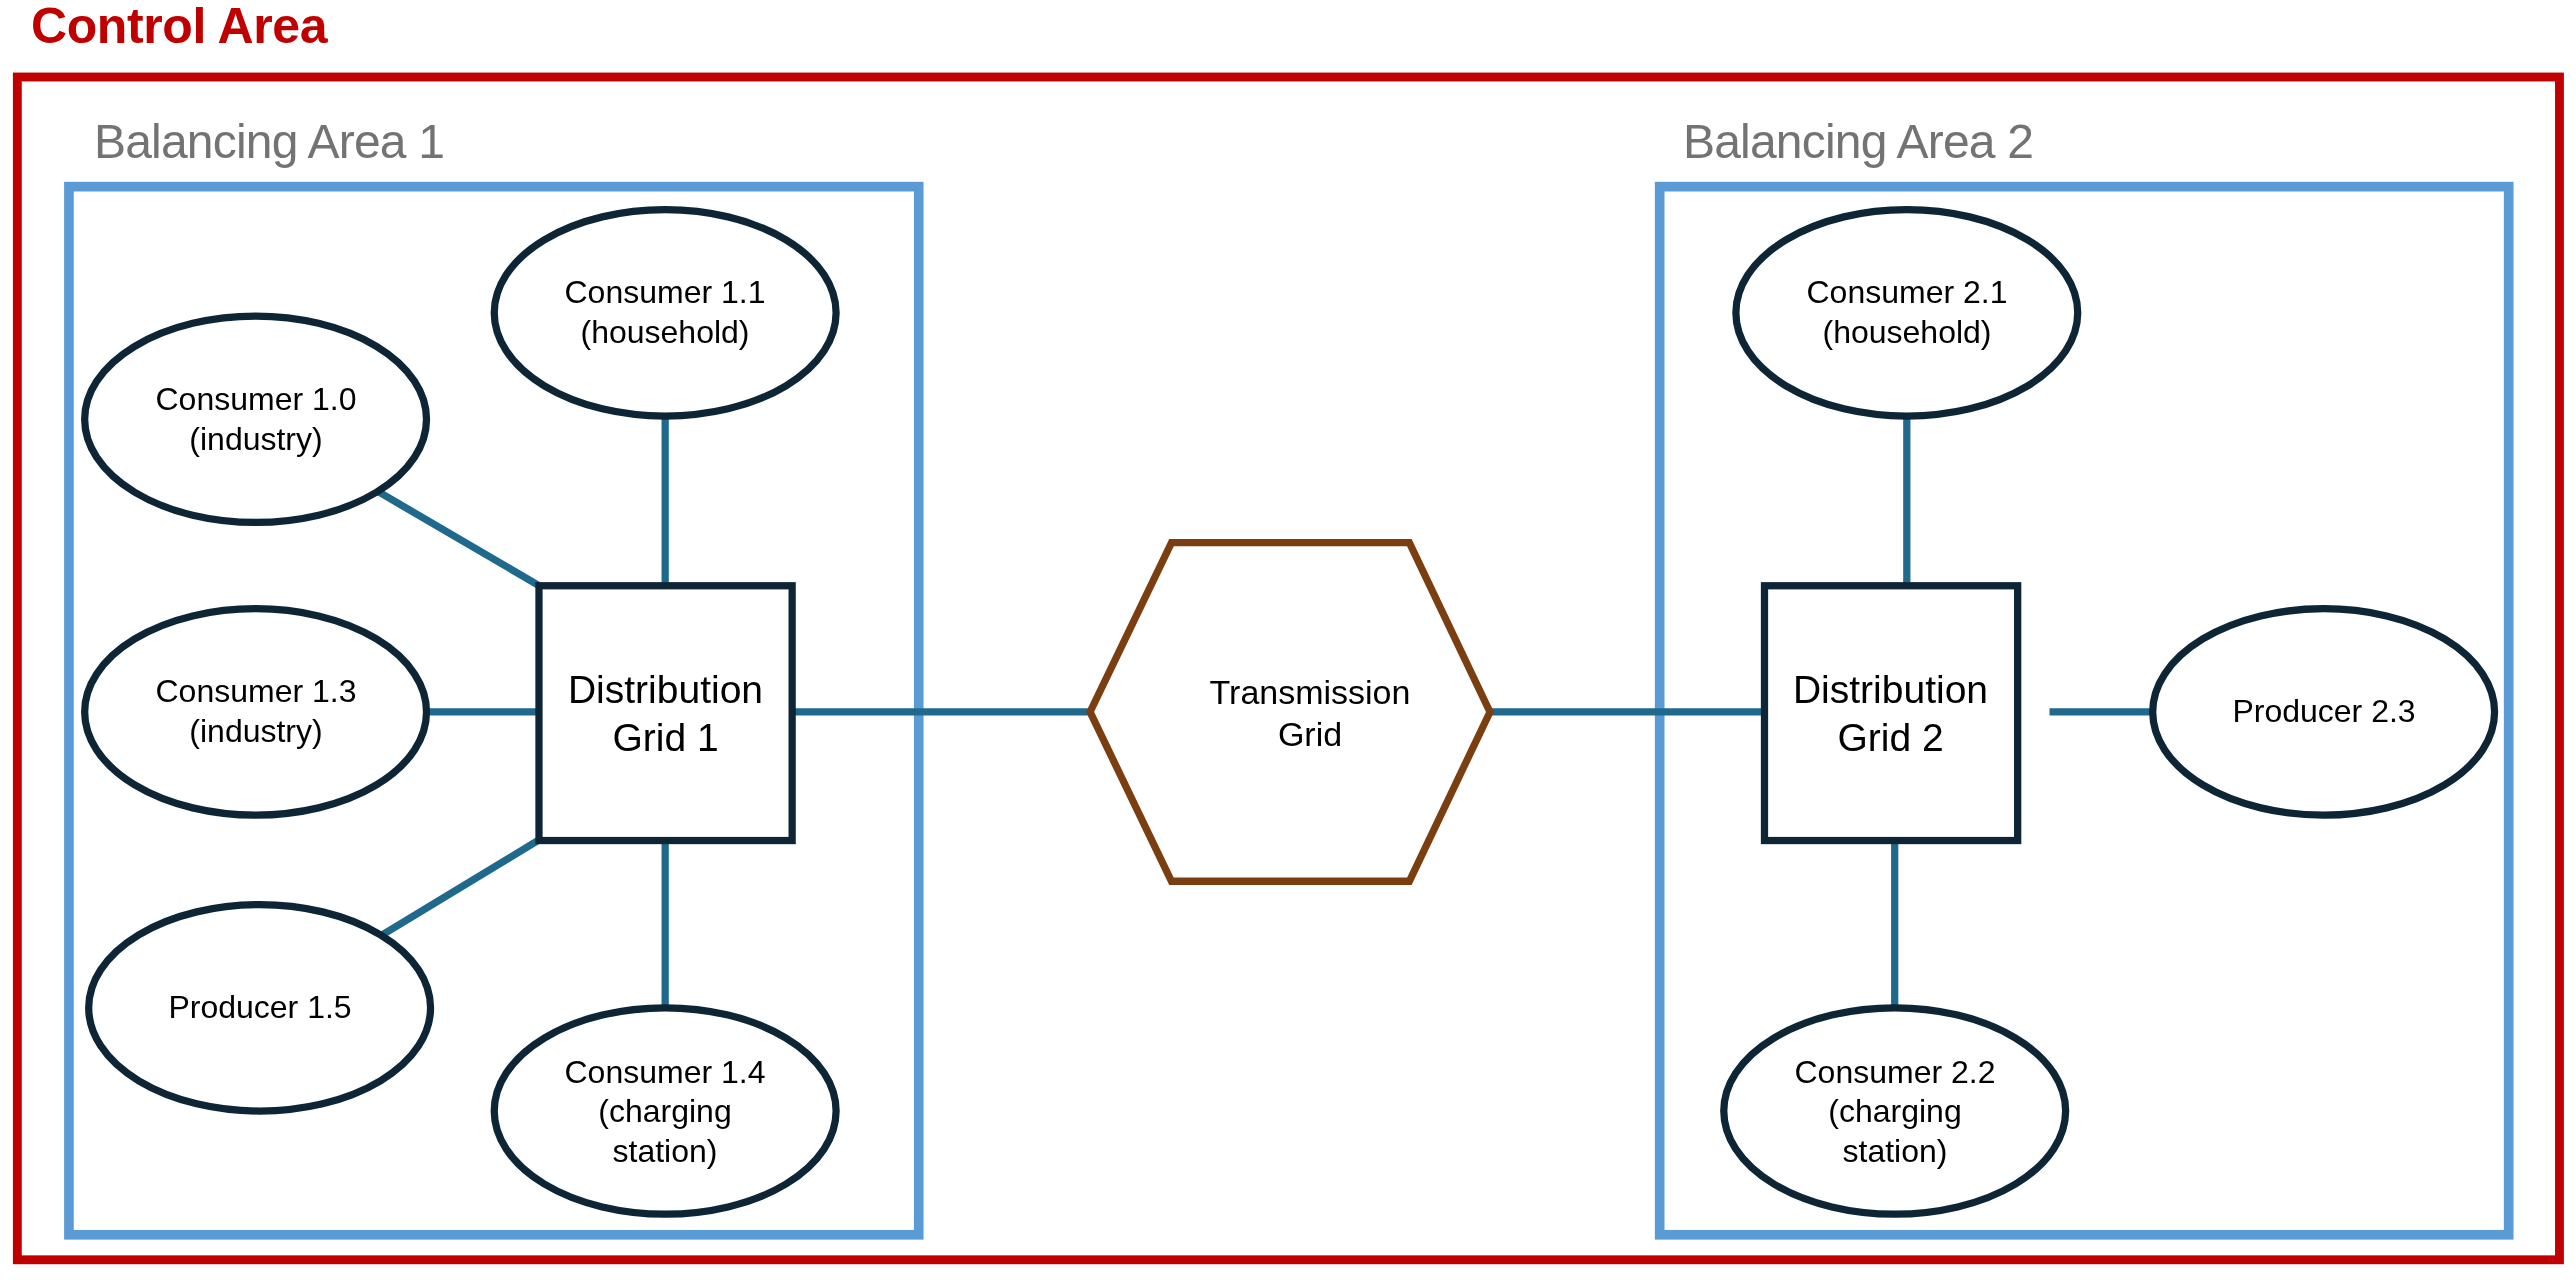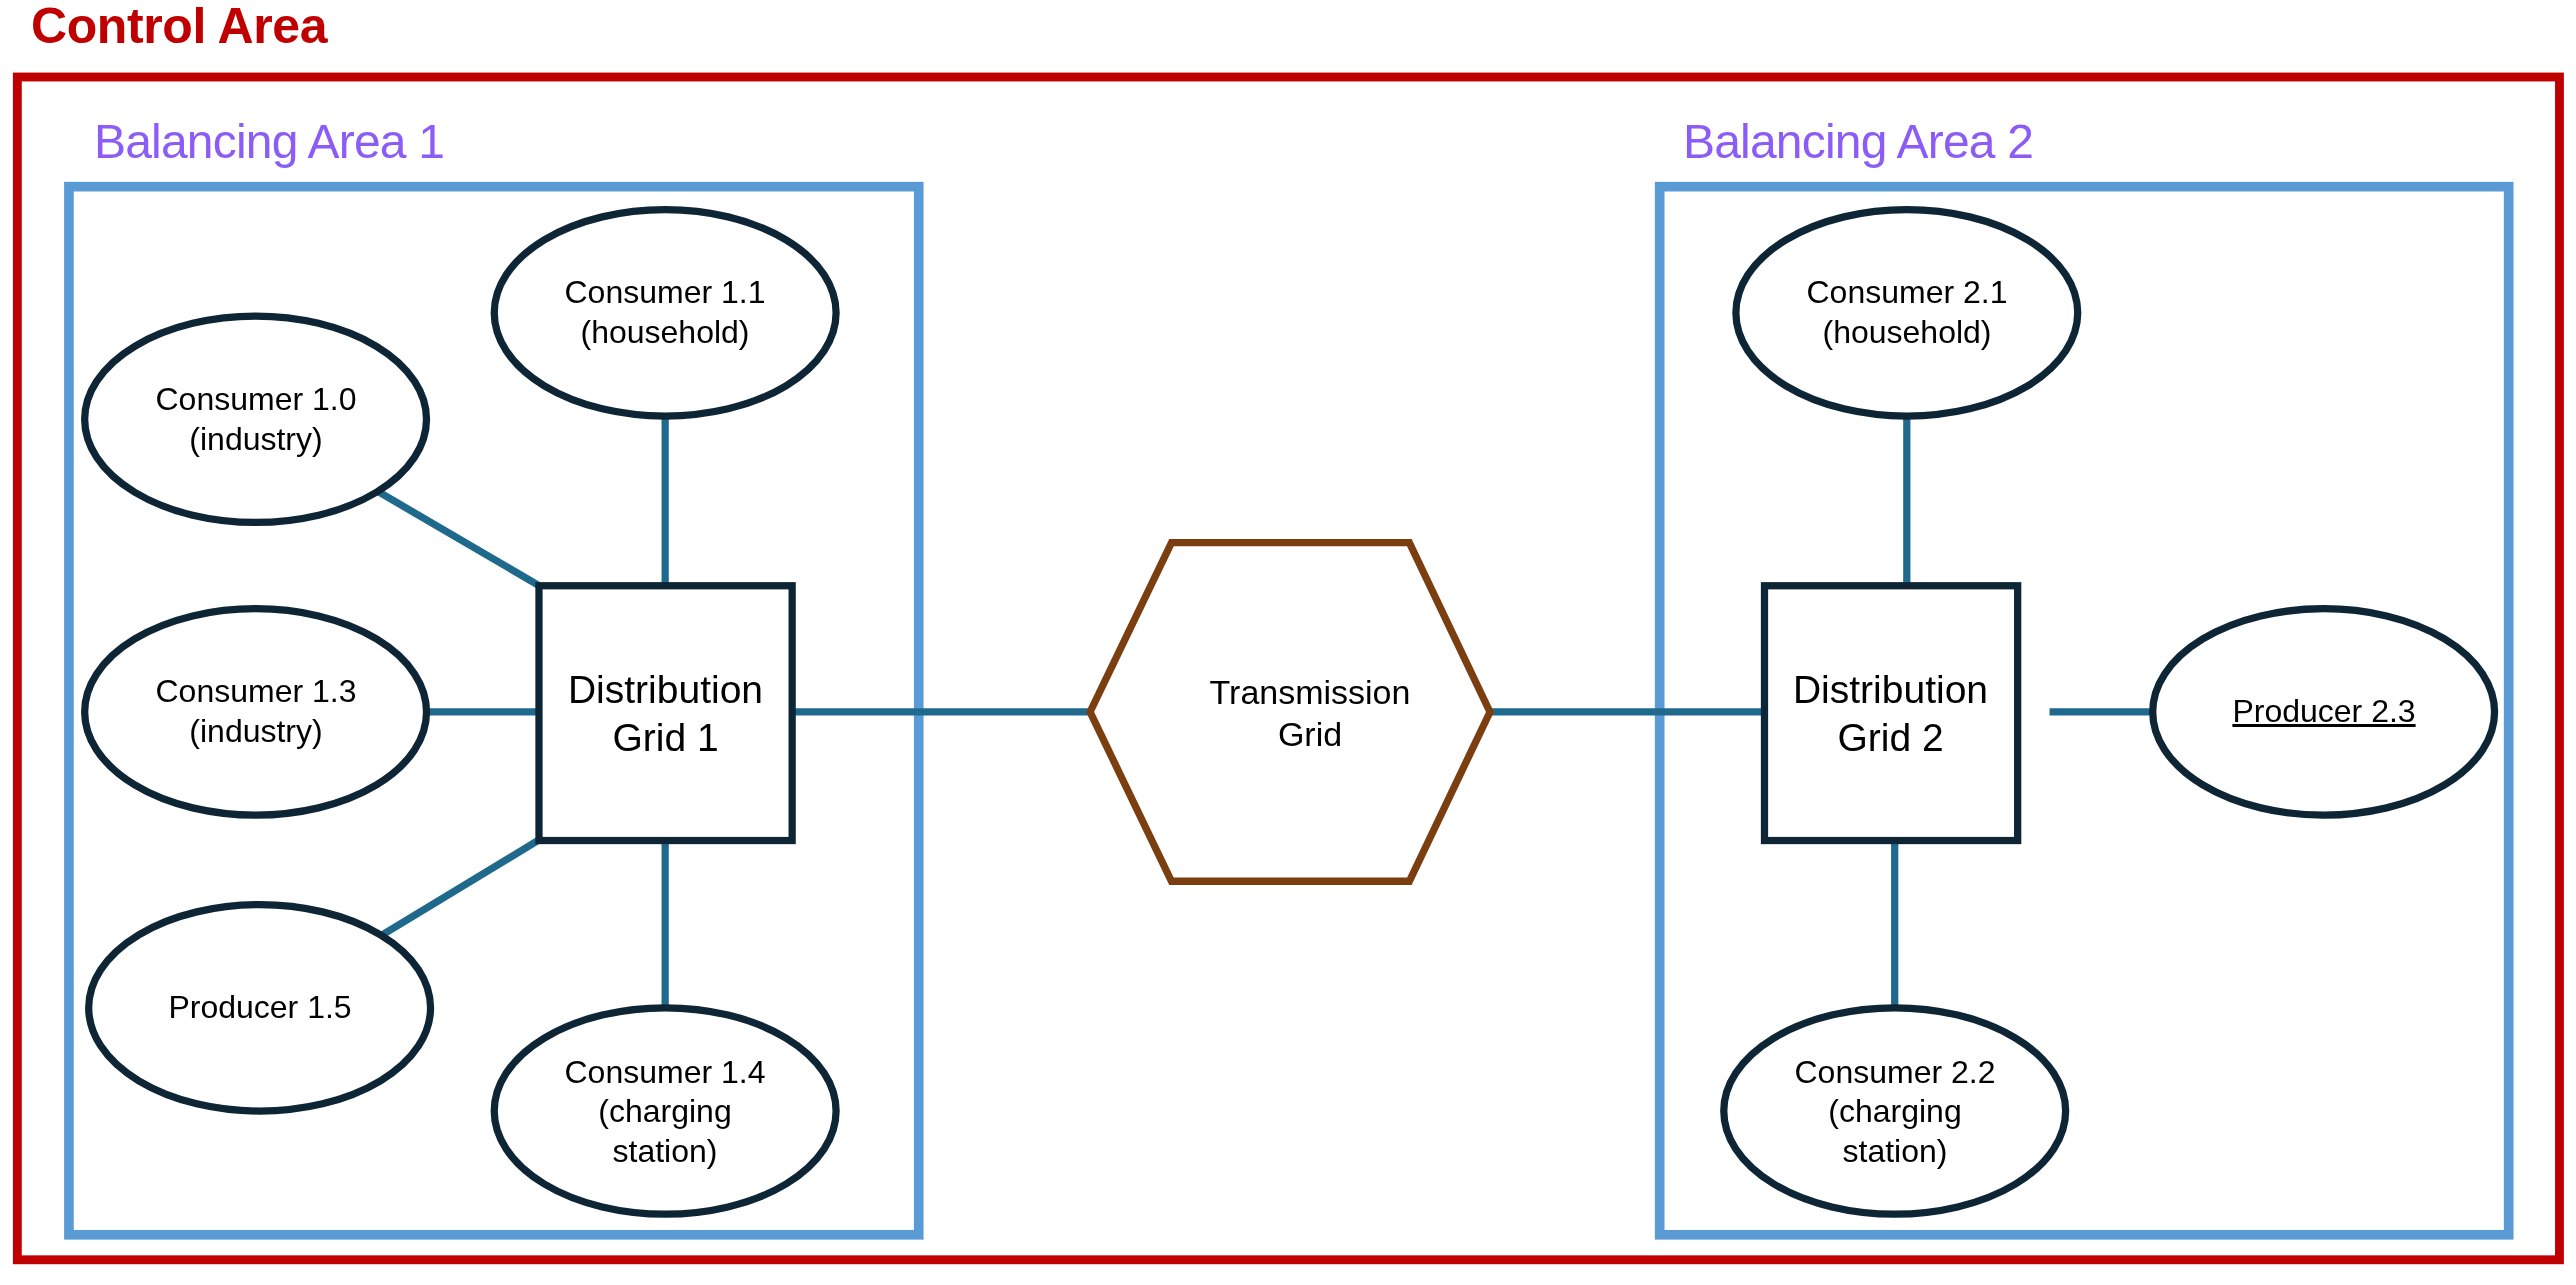--- a/index.html
+++ b/index.html
@@ -8,21 +8,21 @@
   #stage svg{position:absolute;left:0;top:0;}
   .ttl{position:absolute;white-space:nowrap;}
   #control-title{
     left:31px;top:-3.2px;
     font-family:"Liberation Sans",sans-serif;
     font-size:50px;font-weight:bold;color:#C00000;
     letter-spacing:-0.4px;
   }
   .area-title{
     font-family:"Liberation Sans",sans-serif;
-    font-size:48px;font-weight:400;color:#8b5cf6;
+    font-size:48px;font-weight:400;color:#737373;
     letter-spacing:-0.8px;
   }
   #ba1-title{left:94px;top:114px;}
   #ba2-title{left:1683px;top:114px;}
   .node-label{
     font-family:"Liberation Sans",sans-serif;
     font-size:32px;color:#000000;line-height:1.22;
     text-align:center;white-space:pre-line;
   }
   .nodebox{position:absolute;display:flex;align-items:center;justify-content:center;}
@@ -126,18 +126,18 @@
     <span class="node-label">Consumer 2.1
 (household)</span>
   </div>
 
   <div class="nodebox" style="left:1724px;top:1045px;width:342px;height:134px;">
     <span class="node-label">Consumer 2.2
 (charging
 station)</span>
   </div>
 
-  <div class="nodebox" style="left:2153px;top:689px;width:342px;height:45px;text-decoration:underline;">
+  <div class="nodebox" style="left:2153px;top:689px;width:342px;height:45px;">
     <span class="node-label">Producer 2.3</span>
   </div>
 
 </div>
 
 
 </body></html>

